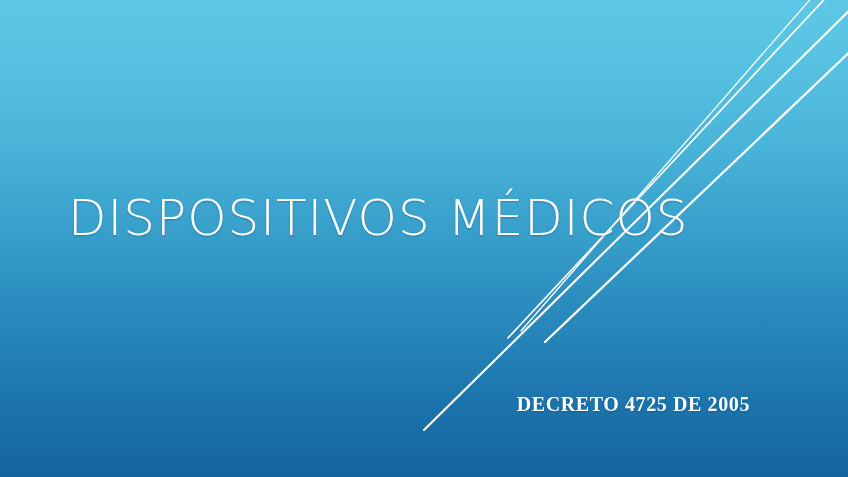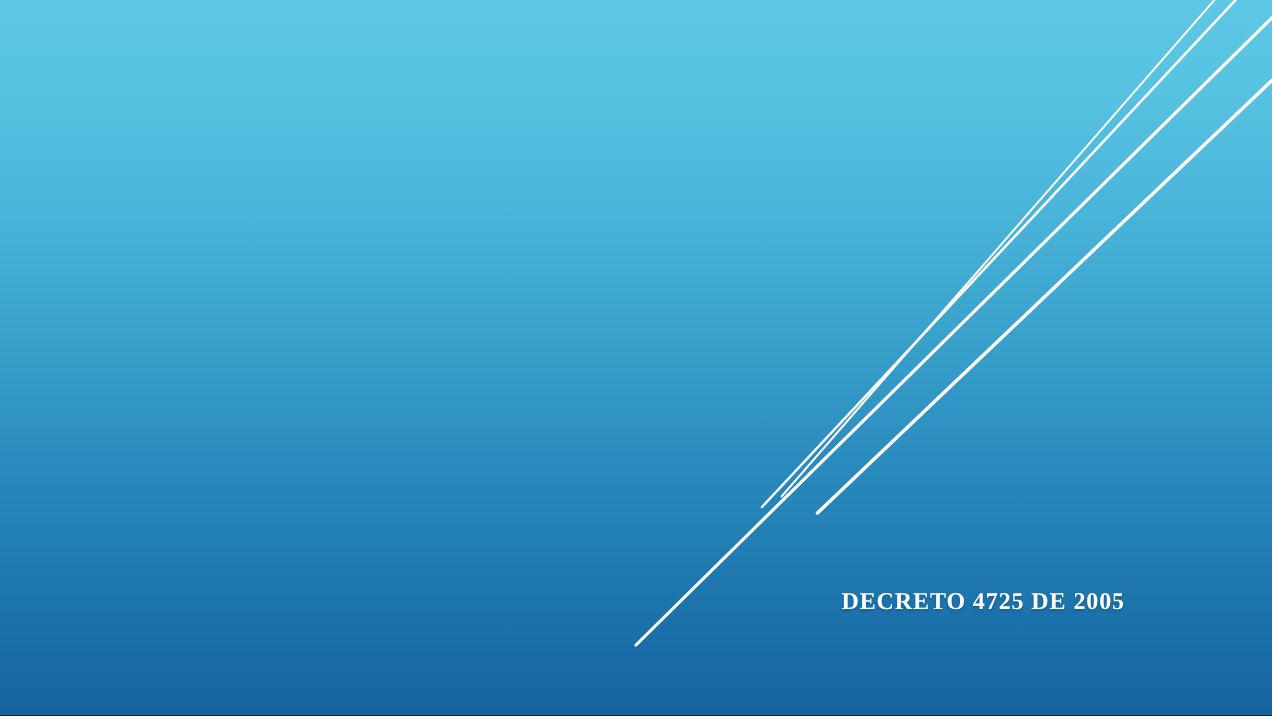--- a/index.html
+++ b/index.html
@@ -63,39 +63,42 @@
     top: 393px;
     width: 320px;
     text-align: right;
   }
 
   .slide-subtitle {
     margin: 0;
     color: #FFFFFF;
     font-family: "Liberation Serif", serif;
     font-weight: bold;
-    font-size: 16px;
+    font-size: 20px;
     letter-spacing: 0.6px;
     white-space: nowrap;
     text-shadow: 0 1px 2px rgba(0, 40, 70, 0.30);
   }
 </style>
 </head>
 <body>
 
 <div class="slide">
 
   <svg class="decor-lines" viewBox="0 0 848 477" preserveAspectRatio="none" xmlns="http://www.w3.org/2000/svg">
 
     <line x1="860" y1="0" x2="424" y2="430" stroke="#FFFFFF" stroke-width="2.1" stroke-linecap="round"></line>
 
     <line x1="848" y1="-26" x2="508" y2="338" stroke="#FFFFFF" stroke-width="1.7" stroke-linecap="round"></line>
     <line x1="848" y1="-44" x2="521" y2="331" stroke="#FFFFFF" stroke-width="1.3" stroke-linecap="round"></line>
 
     <line x1="858" y1="44" x2="545" y2="342" stroke="#FFFFFF" stroke-width="2.3" stroke-linecap="round"></line>
   </svg>
 
+  <div class="title-block">
+    <h1 class="slide-title">DISPOSITIVOS MÉDICOS</h1>
+  </div>
 
   <div class="subtitle-block">
     <p class="slide-subtitle">DECRETO 4725 DE 2005</p>
   </div>
 
 </div>
 
 </body></html>

